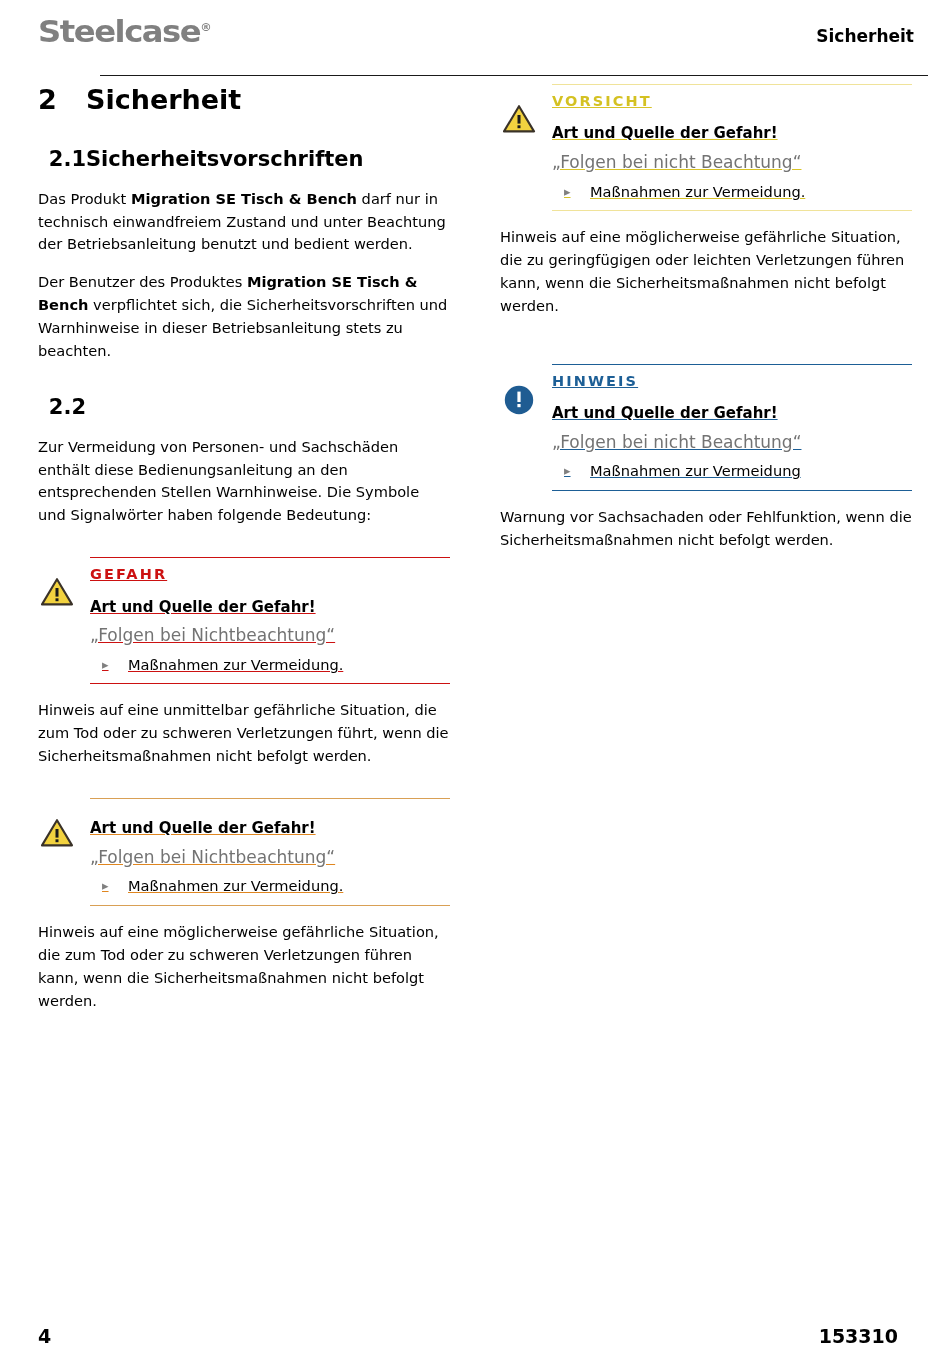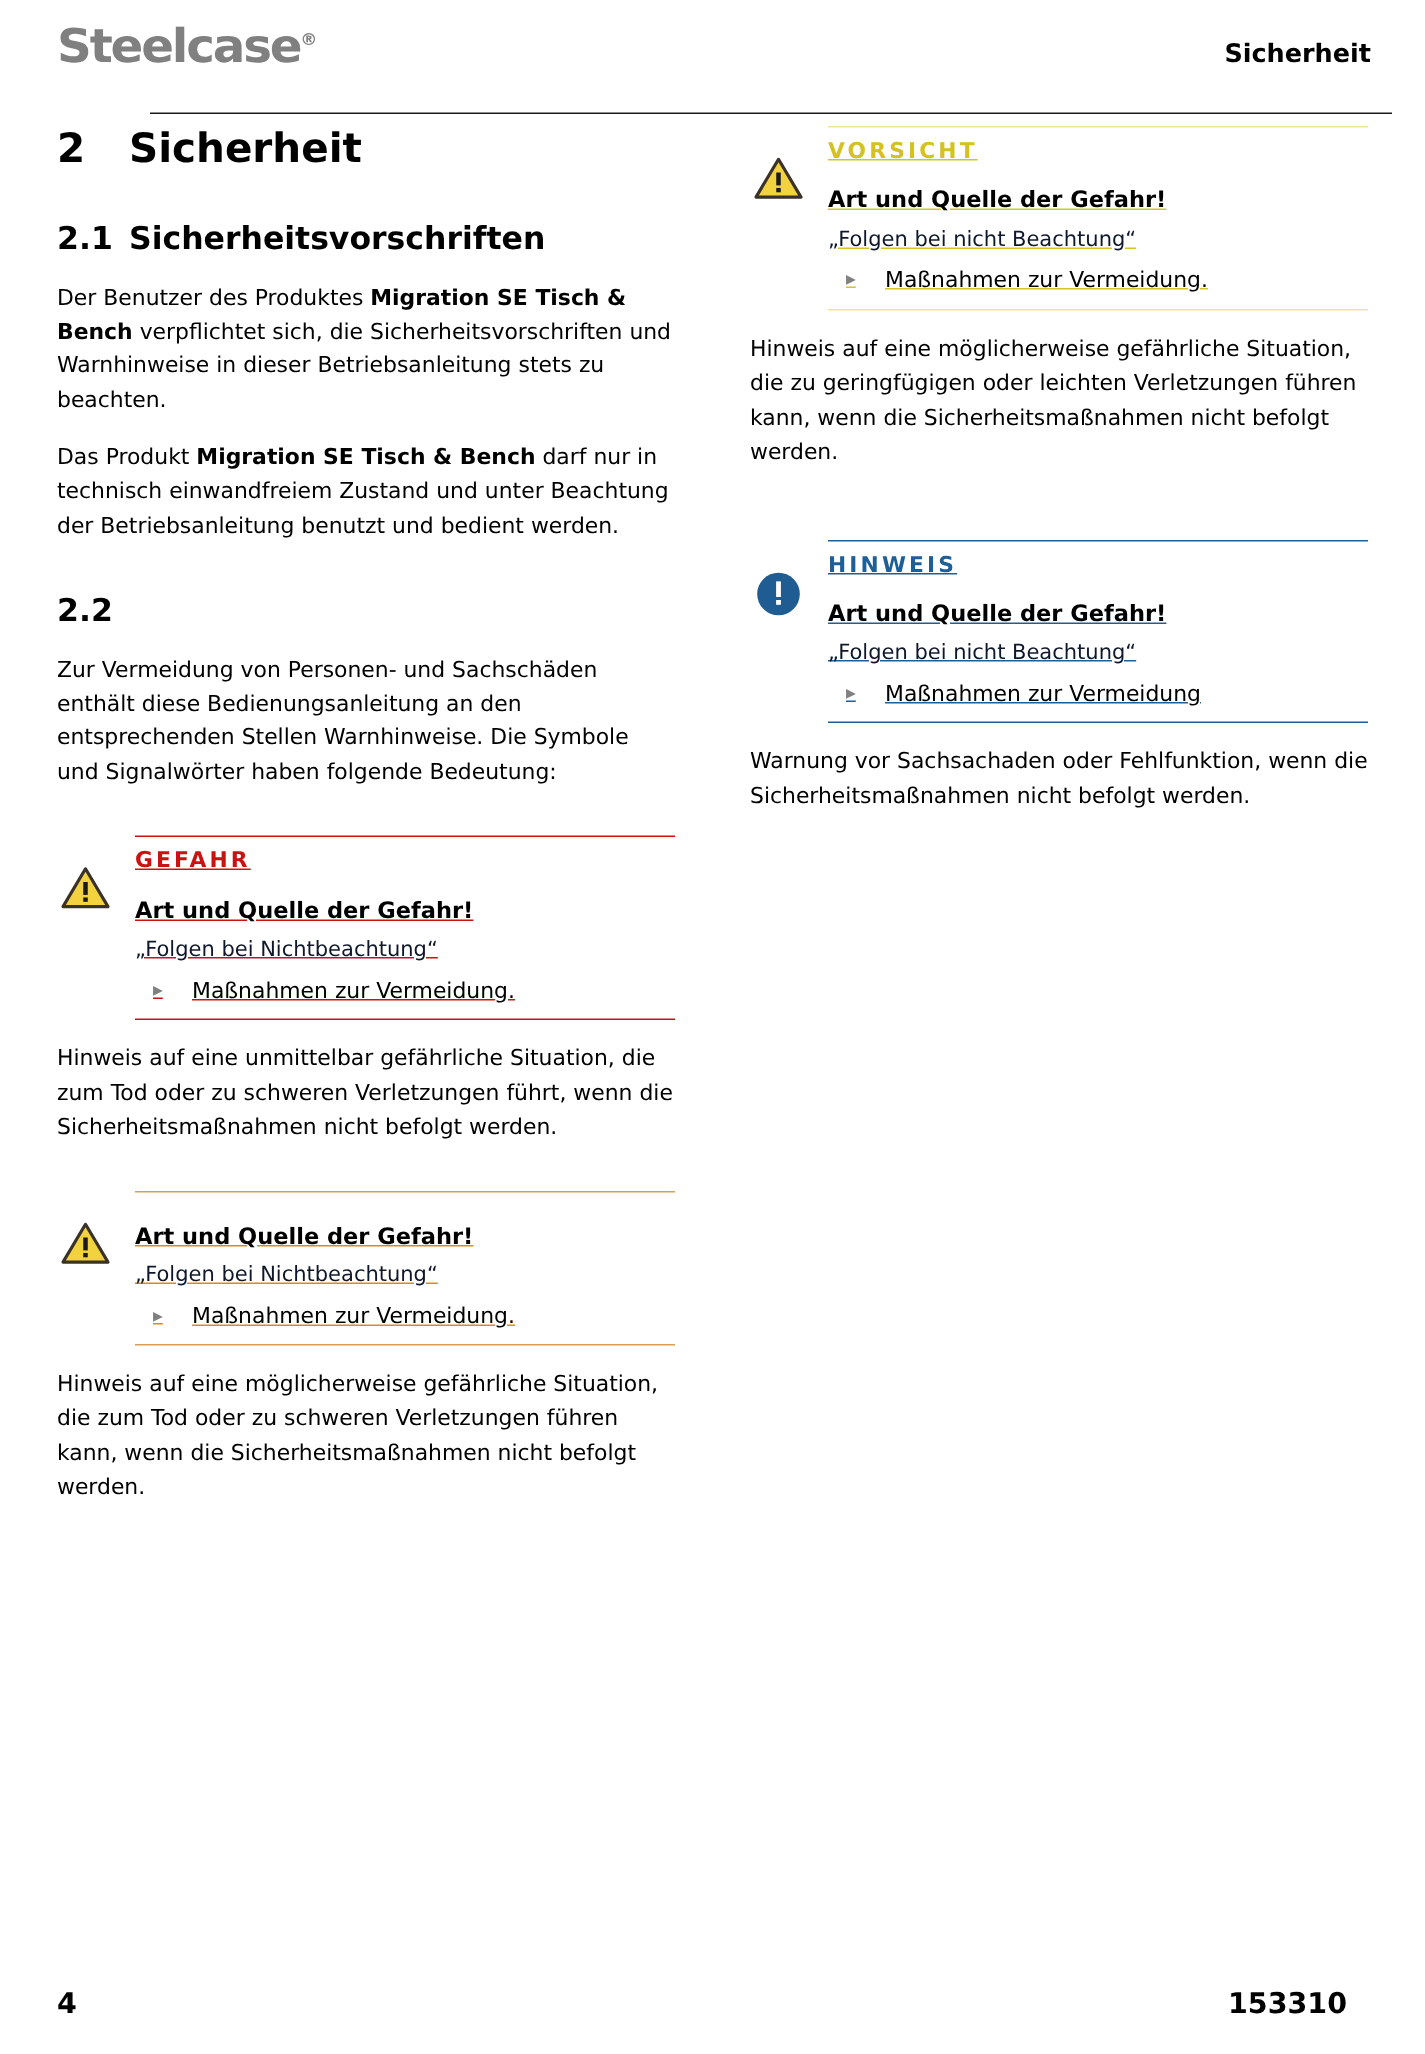--- a/index.html
+++ b/index.html
@@ -81,21 +81,21 @@
   }
   h1.chapter .num { width: 48px; flex: 0 0 48px; }
 
   h2.section {
     margin: 32px 0 0 0;
     font-size: 21px;
     font-weight: bold;
     line-height: 1.22;
     display: flex;
   }
-  h2.section .num { width: 48px; flex: 0 0 48px; }
+  h2.section .num { width: 48px; flex: 0 0 48px; text-align: right; }
   h2.section .txt { flex: 1 1 auto; }
 
   p.body {
     margin: 15px 0 0 0;
     font-size: 14.6px;
     line-height: 1.57;
     color: #000;
   }
   .b { font-weight: bold; }
 
@@ -123,22 +123,22 @@
     margin: 2px 0 0 0;
   }
   .admon .danger-title {
     font-weight: bold;
     font-size: 15px;
     color: #000;
     margin: 14px 0 0 0;
     line-height: 1.3;
   }
   .admon .consequence {
-    font-size: 14px;
-    color: #0f172a;
+    font-size: 17px;
+    color: #737373;
     margin: 7px 0 0 0;
     line-height: 1.4;
   }
   .admon .measure {
     font-size: 14.6px;
     color: #000;
     margin: 7px 0 3px 0;
     line-height: 1.4;
     display: flex;
   }
@@ -214,22 +214,22 @@
     <h1 class="chapter">
       <span class="num">2</span>
       <span class="txt">Sicherheit</span>
     </h1>
 
     <h2 class="section">
       <span class="num">2.1</span>
       <span class="txt">Sicherheitsvorschriften</span>
     </h2>
 
+    <p class="body"><span>Das Produkt </span><span class="b">Migration SE Tisch &amp; Bench</span><span> darf nur in technisch einwandfreiem Zustand und unter Beachtung der Betriebsanleitung benutzt und bedient werden.</span></p>
     <p class="body"><span>Der Benutzer des Produktes </span><span class="b">Migration SE Tisch &amp; Bench</span><span> verpflichtet sich, die Sicherheitsvorschriften und Warnhinweise in dieser Betriebsanleitung stets zu beachten.</span></p>
-    <p class="body"><span>Das Produkt </span><span class="b">Migration SE Tisch &amp; Bench</span><span> darf nur in technisch einwandfreiem Zustand und unter Beachtung der Betriebsanleitung benutzt und bedient werden.</span></p>
 
     <h2 class="section">
       <span class="num">2.2</span>
     </h2>
 
     <p class="body"><span>Zur Vermeidung von Personen- und Sachschäden enthält diese Bedienungsanleitung an den entsprechenden Stellen Warnhinweise. Die Symbole und Signalwörter haben folgende Bedeutung:</span></p>
 
     <div class="admon gefahr">
       <div class="admon-icon">
         <svg width="34" height="30" viewBox="0 0 34 30">

